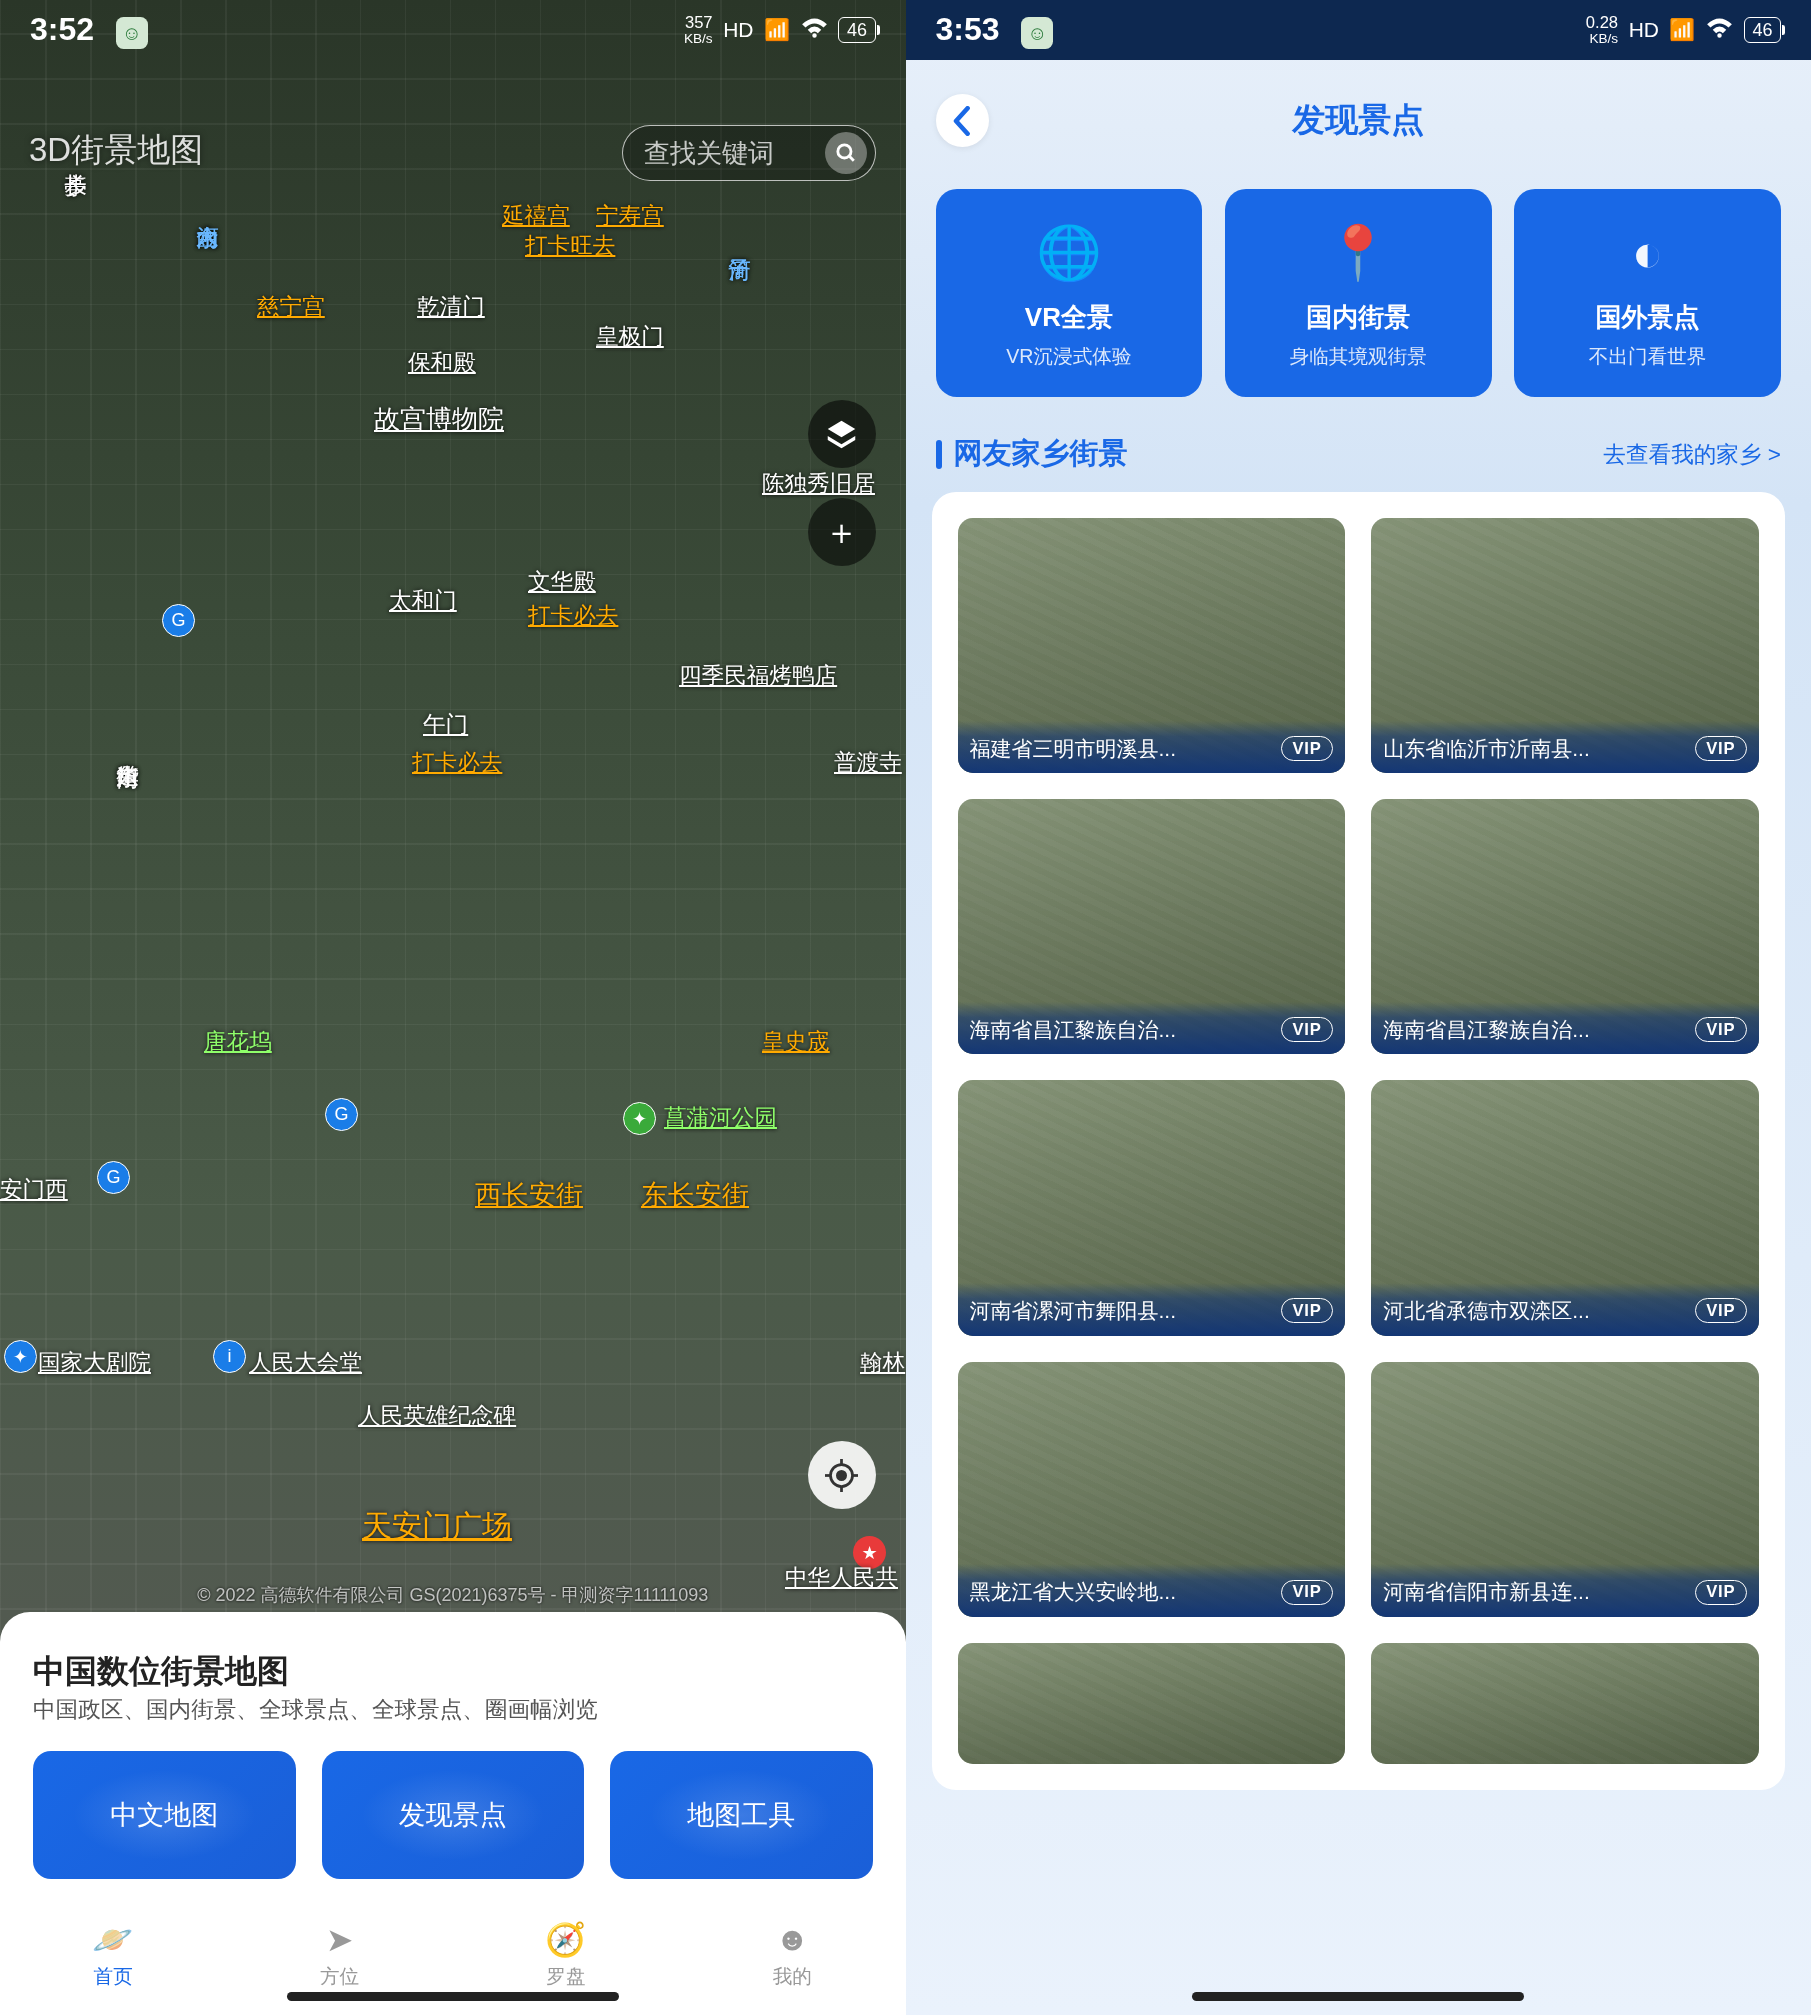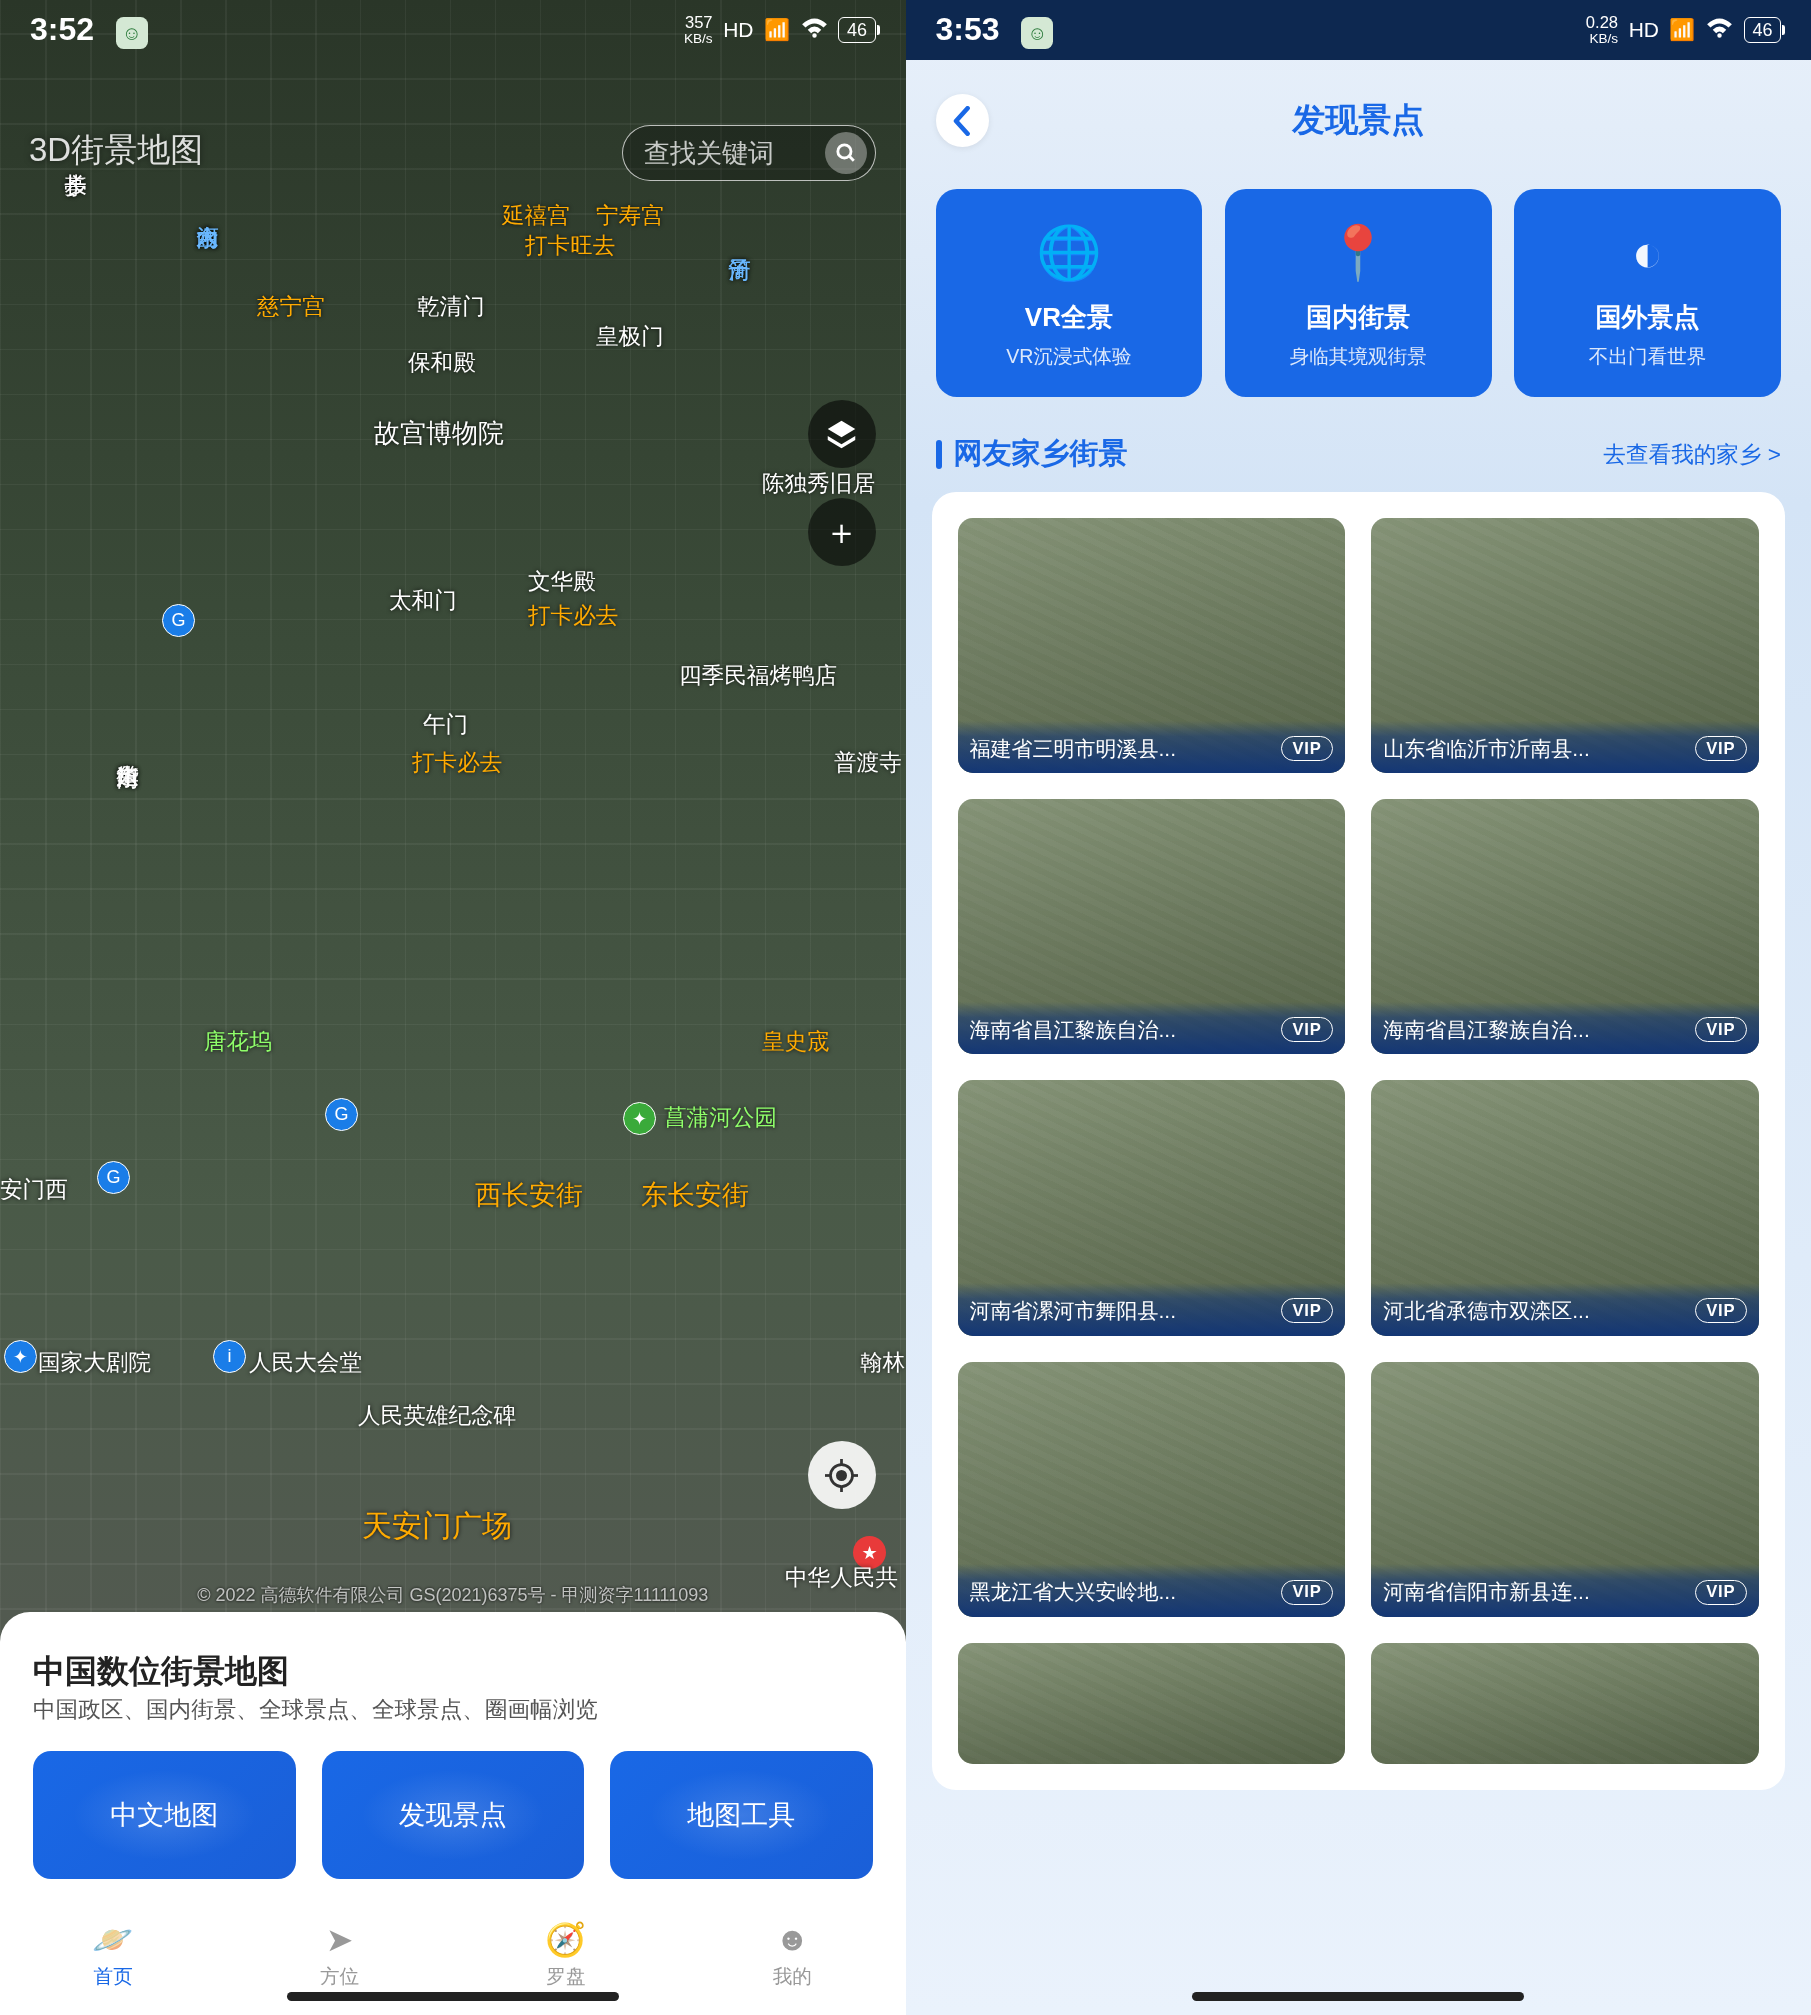--- a/index.html
+++ b/index.html
@@ -16,21 +16,21 @@
 .statusbar .battery { border: 1.9px solid #fff; border-radius: 6px; padding: 1.5px 7.5px; font-size: 18px; position: relative; }
 .statusbar .battery::after { content:''; position:absolute; right:-5.3px; top:30%; width:3px; height:40%; background:#fff; border-radius:0 2.3px 2.3px 0; }
 .statusbar .appicon { width: 32px; height: 32px; background: #d4e8d4; border-radius: 7.5px; display: inline-flex; align-items: center; justify-content: center; margin-left: 13.6px; font-size: 19.6px; color:#2a7a3a; }
 .phone.right .statusbar { background: #0d2850; }
 
 
 .map-area { position: absolute; inset: 0; top: 0; background: linear-gradient(180deg,#2a3628 0%,#3a4a38 30%,#4a5a48 60%,#5a5a58 100%); z-index: 1; }
 .map-overlay { position:absolute; inset:0; background-image:
   repeating-linear-gradient(90deg, rgba(255,255,255,.05) 0 1.5px, transparent 1.5px 45px),
   repeating-linear-gradient(0deg, rgba(255,255,255,.05) 0 1.5px, transparent 1.5px 45px); }
-.map-label { position: absolute; color: #fff; font-size: 22.6px; text-shadow: 0 0 4.5px rgba(0,0,0,.9); white-space: nowrap; }
+.map-label { position: absolute; color: #fff; font-size: 22.6px; text-shadow: 0 0 4.5px rgba(0,0,0,.9); white-space: nowrap; text-decoration: underline; }
 .map-label.blue { color: #6ab8ff; }
 .map-label.yellow { color: #ffaa00; }
 .map-label.green { color: #8fff6a; }
 .map-label.vertical { writing-mode: vertical-rl; }
 .map-poi { position: absolute; width: 33px; height: 33px; border-radius: 50%; display: flex; align-items: center; justify-content: center; color: #fff; font-size: 18px; }
 .poi-blue { background: #1a7de8; border:1.5px solid #fff;}
 .poi-green { background: #3aaa3a; border:1.5px solid #fff;}
 .poi-red { background: #e83a3a; }
 
 .map-title { position: absolute; top: 128px; left: 29px; color: rgba(255,255,255,.85); font-size: 33px; font-weight: 500; z-index: 10; text-shadow: 0 0 6px rgba(0,0,0,.6); }
@@ -124,21 +124,21 @@
     <div class="map-poi poi-blue" style="left:3.8px;top:1340px">✦</div>
 
     <span class="map-label vertical" style="left:60px;top:155px">步长亭</span>
     <span class="map-label blue vertical" style="left:192px;top:208px">内金水河</span>
     <span class="map-label yellow" style="left:257px;top:291px">慈宁宫</span>
     <span class="map-label yellow" style="left:502px;top:200px">延禧宫</span>
     <span class="map-label yellow" style="left:596px;top:200px">宁寿宫</span>
     <span class="map-label yellow" style="left:525px;top:230px">打卡旺去</span>
     <span class="map-label" style="left:417px;top:291px">乾清门</span>
     <span class="map-label" style="left:408px;top:347px">保和殿</span>
-    <span class="map-label" style="left:374px;top:416px;font-size:26px">故宫博物院</span>
+    <span class="map-label" style="left:374px;top:402px;font-size:26px">故宫博物院</span>
     <span class="map-label" style="left:596px;top:321px">皇极门</span>
     <span class="map-label blue vertical" style="left:724px;top:241px">筒子河</span>
     <span class="map-label" style="left:762px;top:468px">陈独秀旧居</span>
     <span class="map-label" style="left:389px;top:585px">太和门</span>
     <span class="map-label" style="left:528px;top:566px">文华殿</span>
     <span class="map-label yellow" style="left:528px;top:600px">打卡必去</span>
     <span class="map-label" style="left:679px;top:660px">四季民福烤鸭店</span>
     <span class="map-label" style="left:423px;top:709px">午门</span>
     <span class="map-label yellow" style="left:412px;top:747px">打卡必去</span>
     <span class="map-label" style="left:834px;top:747px">普渡寺</span>

